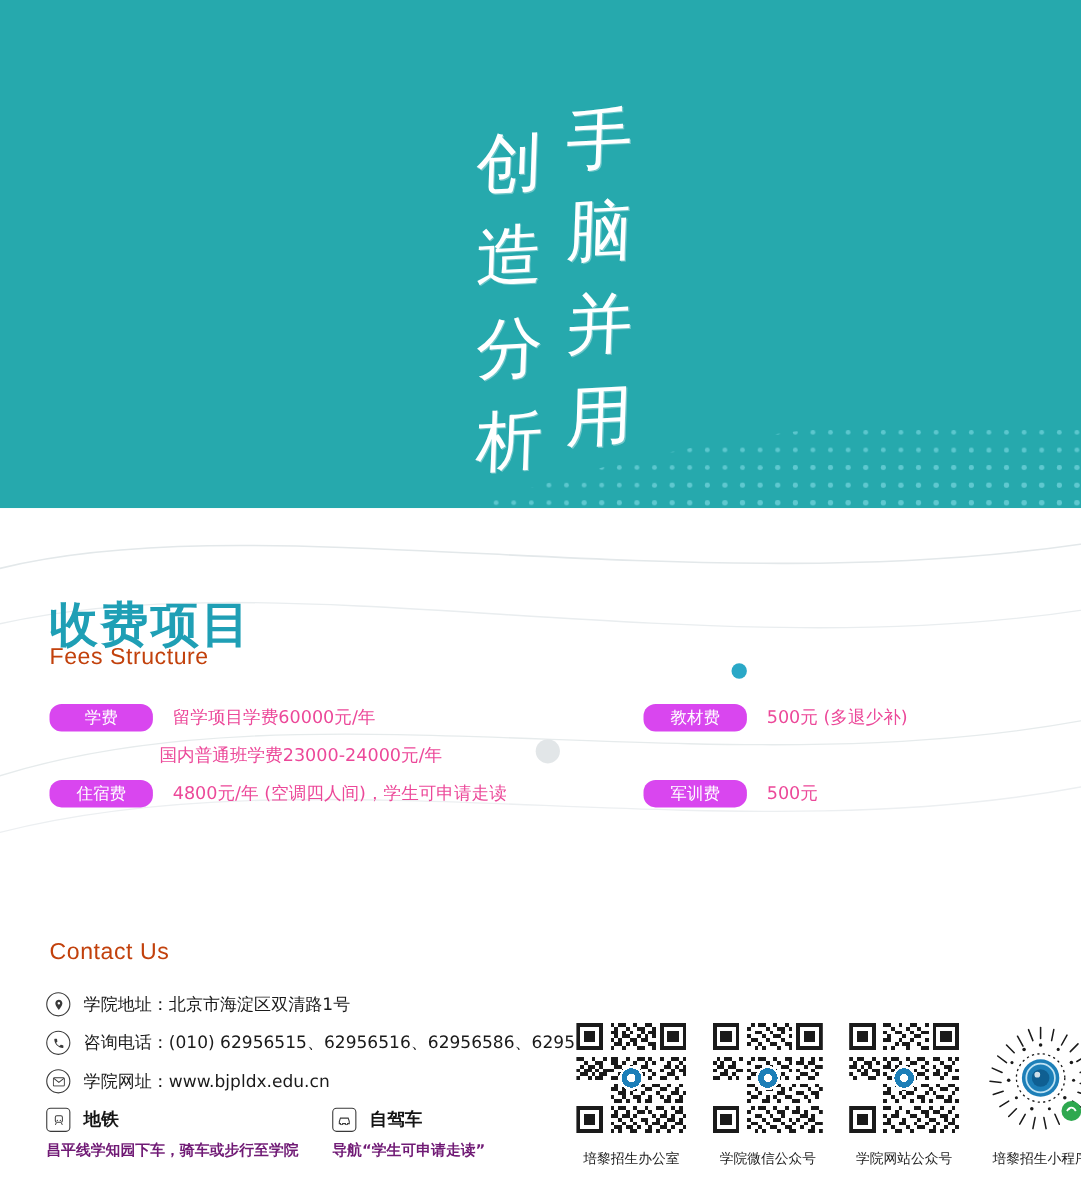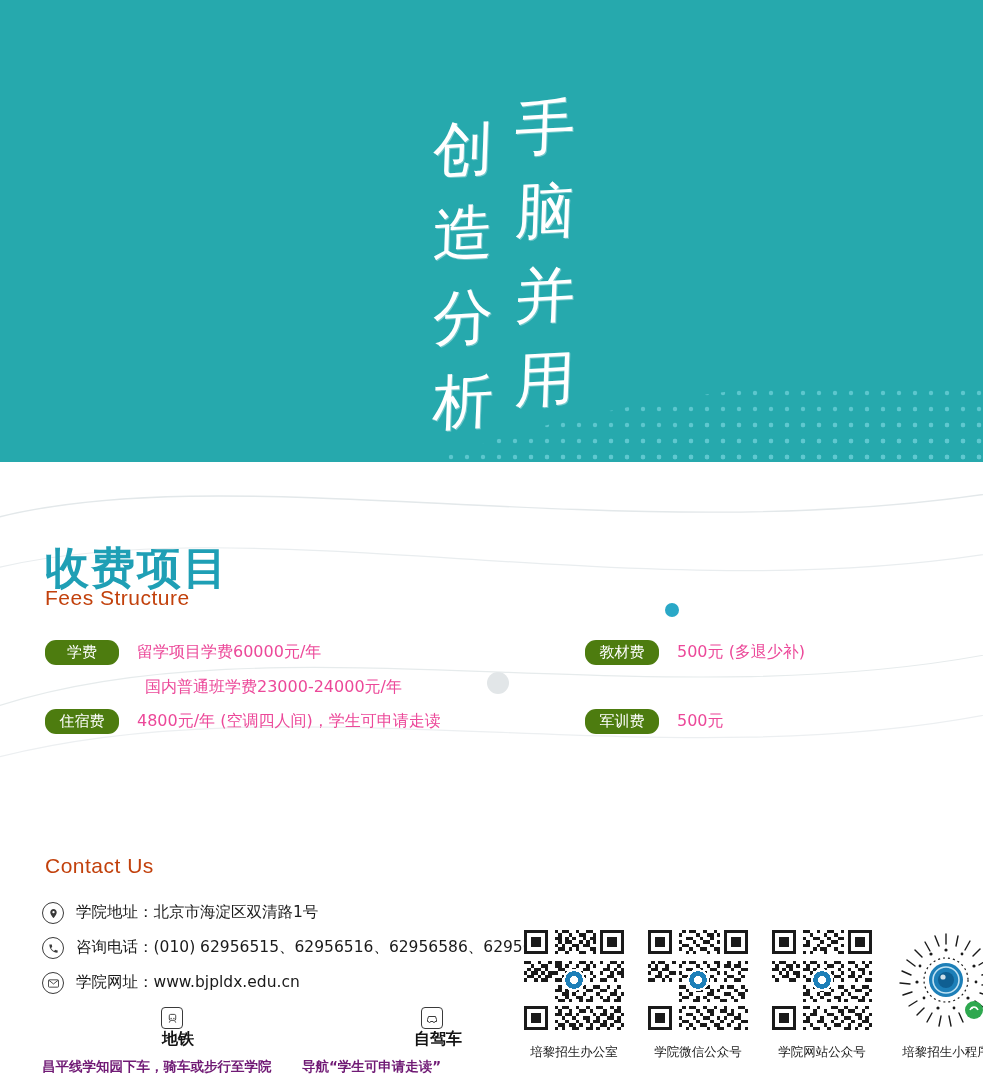--- a/index.html
+++ b/index.html
@@ -107,25 +107,25 @@
     margin-bottom: 10px;
   }
   .fee-col {
     display: flex;
     align-items: flex-start;
   }
   .fee-col.left  { width: 540px; }
   .fee-col.right { width: 360px; }
   .pill {
     display: inline-block;
-    background: #4d7c0f;
+    background: #d946ef;
     color: #fff;
     font-size: 15px;
     border-radius: 11px;
-    padding: 3px 10px;
+    padding: 3px 20px;
     min-width: 54px;
     text-align: center;
     white-space: nowrap;
     font-family: "DejaVu Sans", sans-serif;
   }
   .fee-text {
     font-size: 16px;
     color: #ec4899;
     margin-left: 18px;
     line-height: 24px;
@@ -144,21 +144,21 @@
   #contact-sub   { left: 45px; top: 392px; }
 
   .contact-lines {
     position: absolute;
     left: 42px;
     top: 440px;
     width: 520px;
   }
   .contact-line {
     display: flex;
-    align-items: flex-start;
+    align-items: center;
     margin-bottom: 13px;
   }
   .cicon {
     width: 20px; height: 20px;
     border-radius: 50%;
     border: 1.4px solid #3a3a3a;
     display: inline-flex;
     align-items: center;
     justify-content: center;
     flex: 0 0 auto;
@@ -180,22 +180,21 @@
   .transport {
     position: absolute;
     left: 42px;
     top: 545px;
     width: 520px;
     display: flex;
   }
   .transport-item { width: 280px; }
   .transport-head {
     display: flex;
-    align-items: center;
-    flex-direction: column;
+    align-items: flex-end;
   }
   .transport-head .ctext {
     font-size: 16px;
     font-weight: bold;
     color: #141414;
   }
   .transport-note {
     font-size: 13.5px;
     color: #701a75;
     margin-top: 8px;

